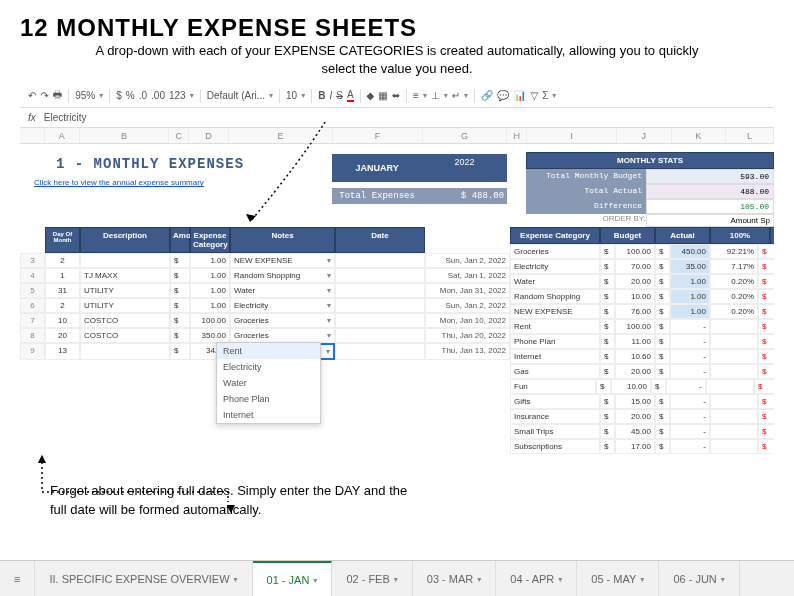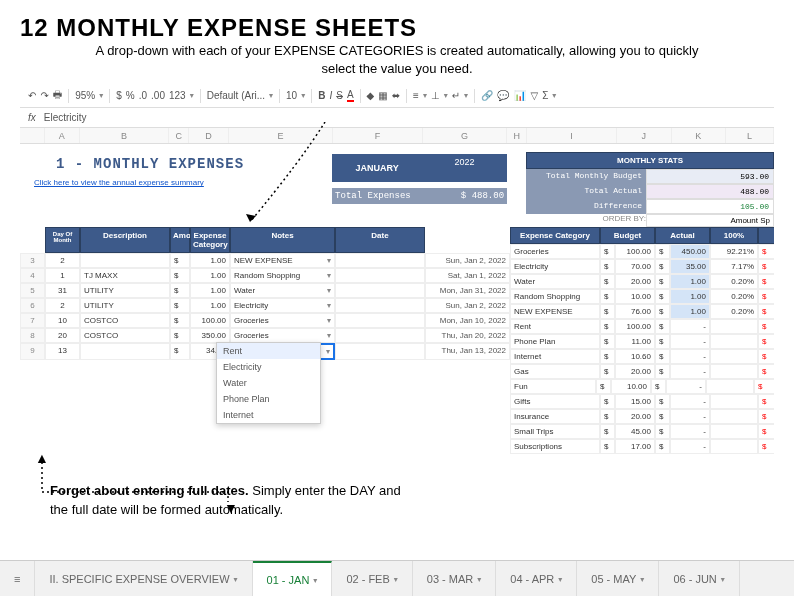--- a/index.html
+++ b/index.html
@@ -17,32 +17,32 @@
 .colheads div{border-right:1px solid #eee;text-align:center;line-height:16px}
 .sheet{font-size:9px;position:relative;overflow:hidden}
 .sheet-title{color:#3d5a8a;font-weight:bold;font-size:14px;padding:12px 0 6px 36px;letter-spacing:1px;font-family:"Courier New",monospace}
 .link{color:#1155cc;text-decoration:underline;font-size:8px;padding-left:14px;margin-bottom:6px;display:block}
 .hdr-row{display:flex}
 .hdr{background:#3d5a8a;color:#fff;font-weight:bold;text-align:center;padding:3px 2px;border:1px solid #2a3f5f;font-size:8px}
 .cell{border:1px solid #eee;padding:2px 3px;font-size:8px;color:#333;overflow:hidden;white-space:nowrap}
 .row{display:flex}
 .monthbox{background:#3d5a8a;color:#fff;font-weight:bold;text-align:center;padding:9px;font-size:9px}
 .yearbox{background:#3d5a8a;color:#fff;text-align:center;padding:3px;font-size:9px}
-.totexp{background:#8a99b3;color:#fff;padding:3px;font-size:9px;text-align:left;font-family:"Courier New",monospace}
+.totexp{background:#8a99b3;color:#fff;padding:3px;font-size:9px;text-align:center;font-family:"Courier New",monospace}
 .statslabel{background:#8a99b3;color:#fff;padding:2px 4px;font-size:8px;text-align:right;font-family:"Courier New",monospace}
 .statsval{border:1px solid #ddd;padding:2px 4px;font-size:8px;text-align:right;font-family:"Courier New",monospace}
 .dropdown{position:absolute;background:#fff;border:1px solid #ccc;box-shadow:0 2px 6px rgba(0,0,0,0.2);font-size:9px;width:105px}
 .dropdown div{padding:3px 6px;color:#555}
 .dropdown div.sel{background:#e8f0fe}
 .footer-tabs{position:absolute;bottom:0;left:0;right:0;height:36px;background:#f1f1f1;border-top:1px solid #ccc;display:flex;align-items:center;font-size:11px;color:#666}
 .footer-tabs .tab{padding:0 14px;height:36px;display:flex;align-items:center;gap:4px;border-right:1px solid #ddd;cursor:pointer}
 .footer-tabs .tab.active{color:#188038;background:#fff;border-top:2px solid #188038}
 .arrow-down{font-size:8px;color:#888}
 .bold-ann{font-size:13px;margin-top:28px;margin-left:30px;max-width:360px;line-height:1.4}
-.bold-ann strong{font-weight:bold}
+.bold-ann strong{font-weight:normal}
 svg.connector{position:absolute;pointer-events:none}
 </style>
 </head>
 <body>
 
 <div class="page">
   <div class="title">12 MONTHLY EXPENSE SHEETS</div>
   <div class="annotation">A drop-down with each of your EXPENSE CATEGORIES is created automatically, allowing you to quickly select the value you need.</div>
 
   <div class="toolbar">
@@ -237,21 +237,21 @@
             <div class="cell" style="width:90px"></div>
             <div class="cell" style="width:85px;text-align:right;color:#555">Thu, Jan 13, 2022</div>
           </div>
         </div>
       <div style="width:20px"></div>
       <div id="cat-table">
           <div class="hdr-row">
             <div class="hdr" style="width:90px">Expense Category</div>
             <div class="hdr" style="width:55px">Budget</div>
             <div class="hdr" style="width:55px">Actual</div>
-            <div class="hdr" style="width:48px">100%</div>
+            <div class="hdr" style="width:60px">100%</div>
             <div class="hdr" style="width:30px"></div>
           </div>
           <div class="row">
             <div class="cell" style="width:90px">Groceries</div>
             <div class="cell" style="width:15px">$</div>
             <div class="cell" style="width:40px;text-align:right">100.00</div>
             <div class="cell" style="width:15px">$</div>
             <div class="cell" style="width:40px;text-align:right;background:#d4e4f7">450.00</div>
             <div class="cell" style="width:48px;text-align:right">92.21%</div>
             <div class="cell" style="width:30px;color:red">$</div>

